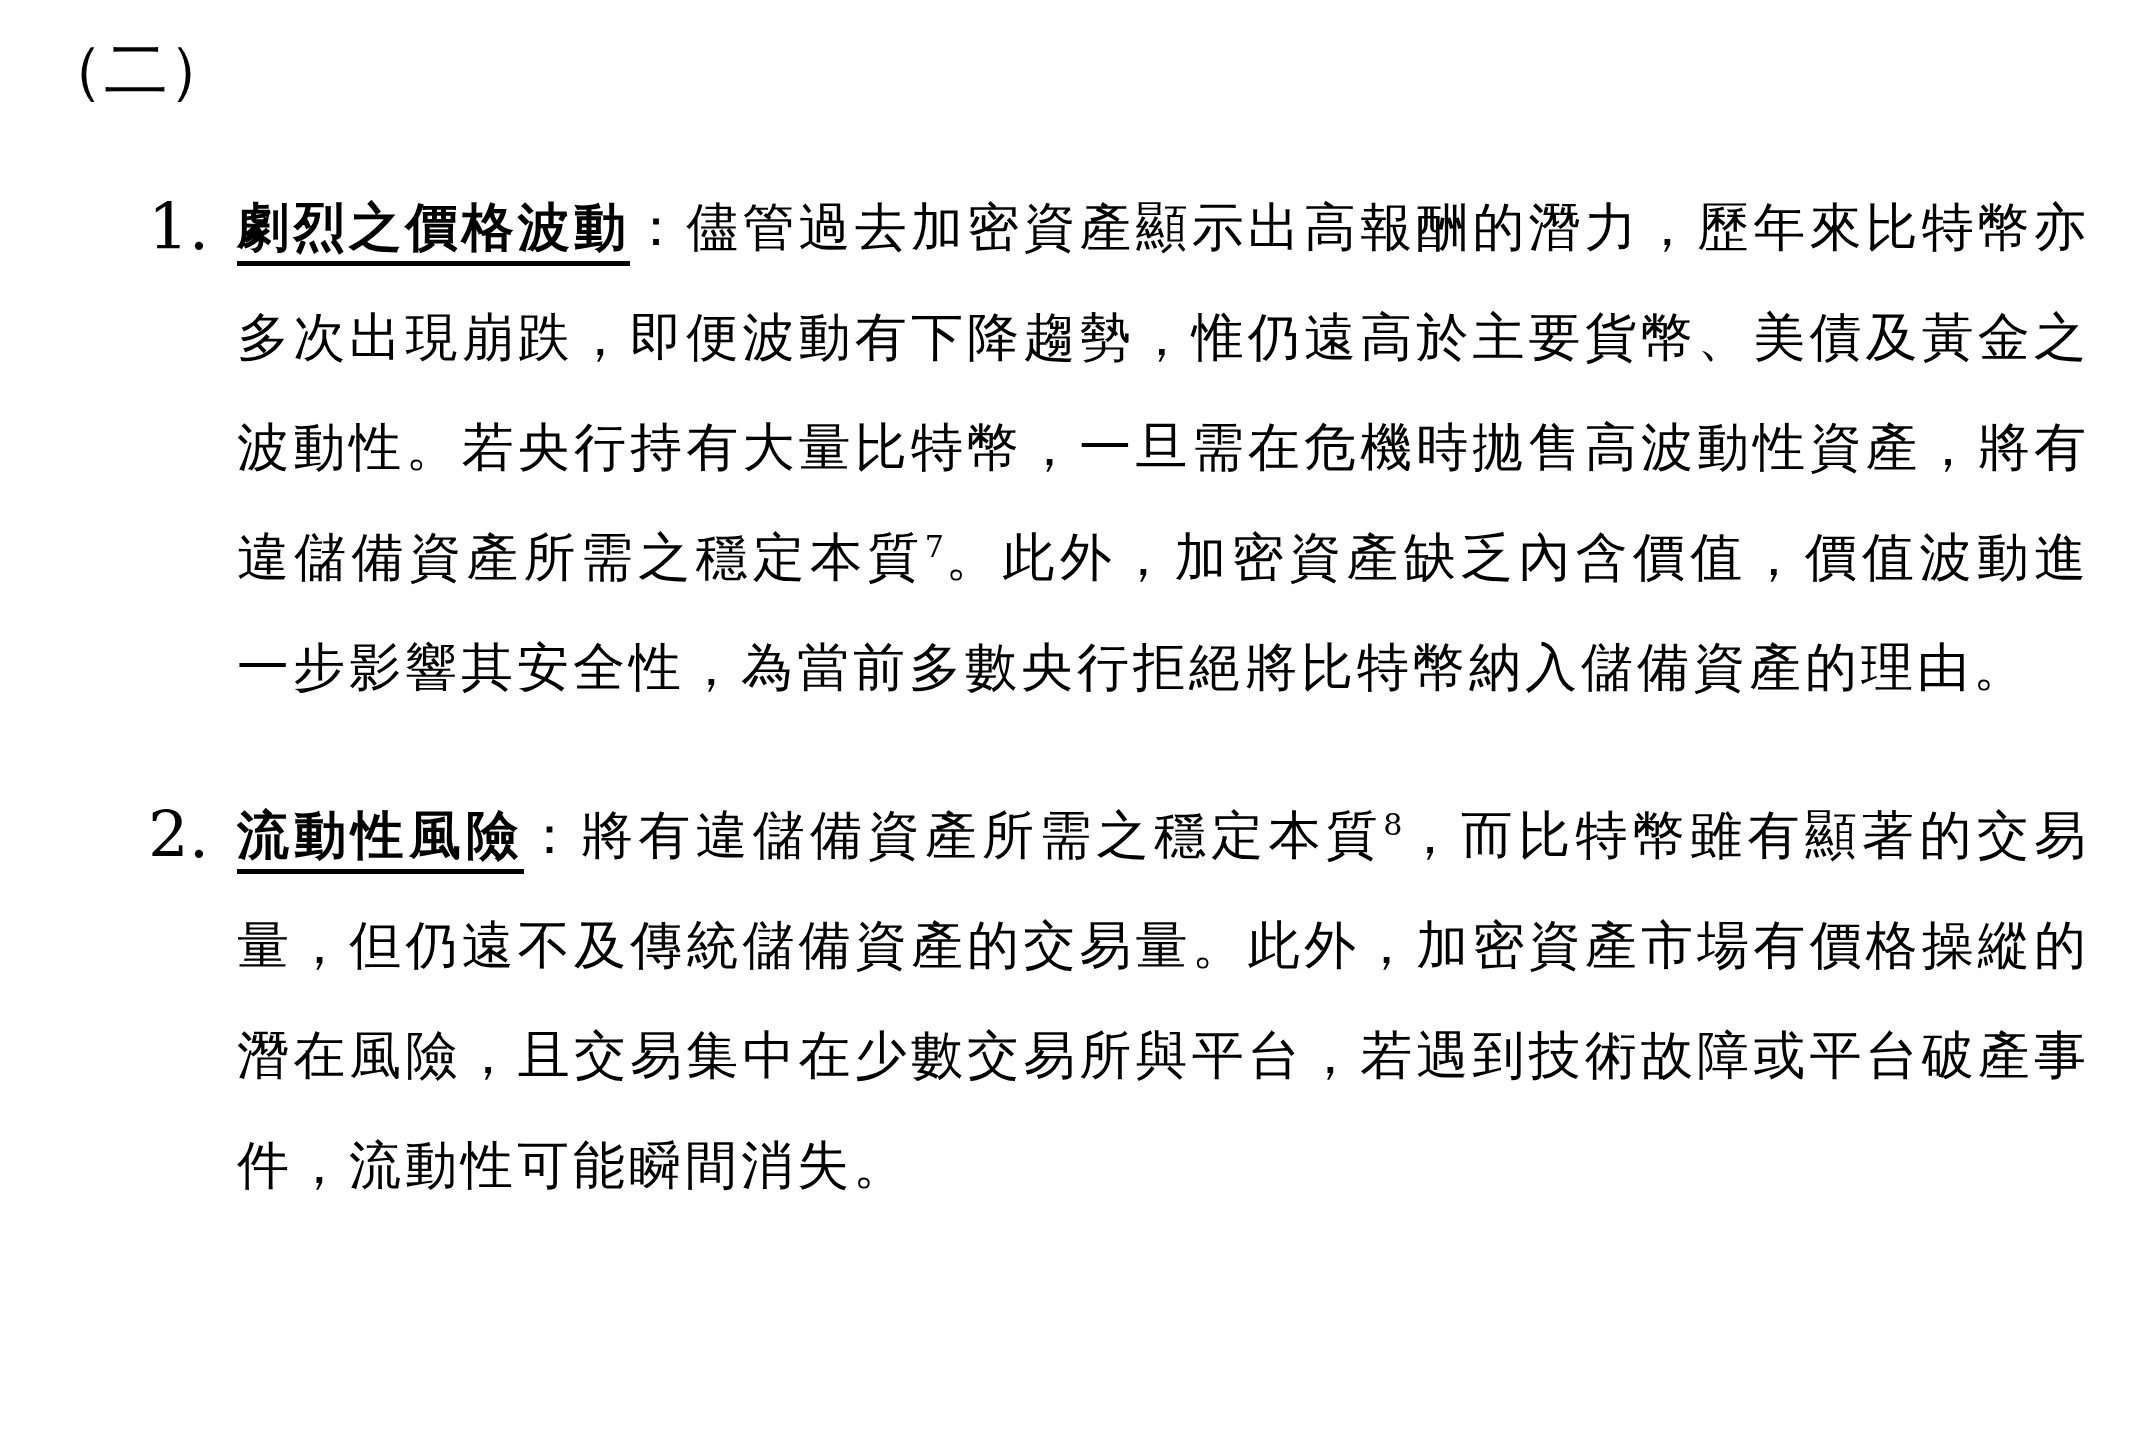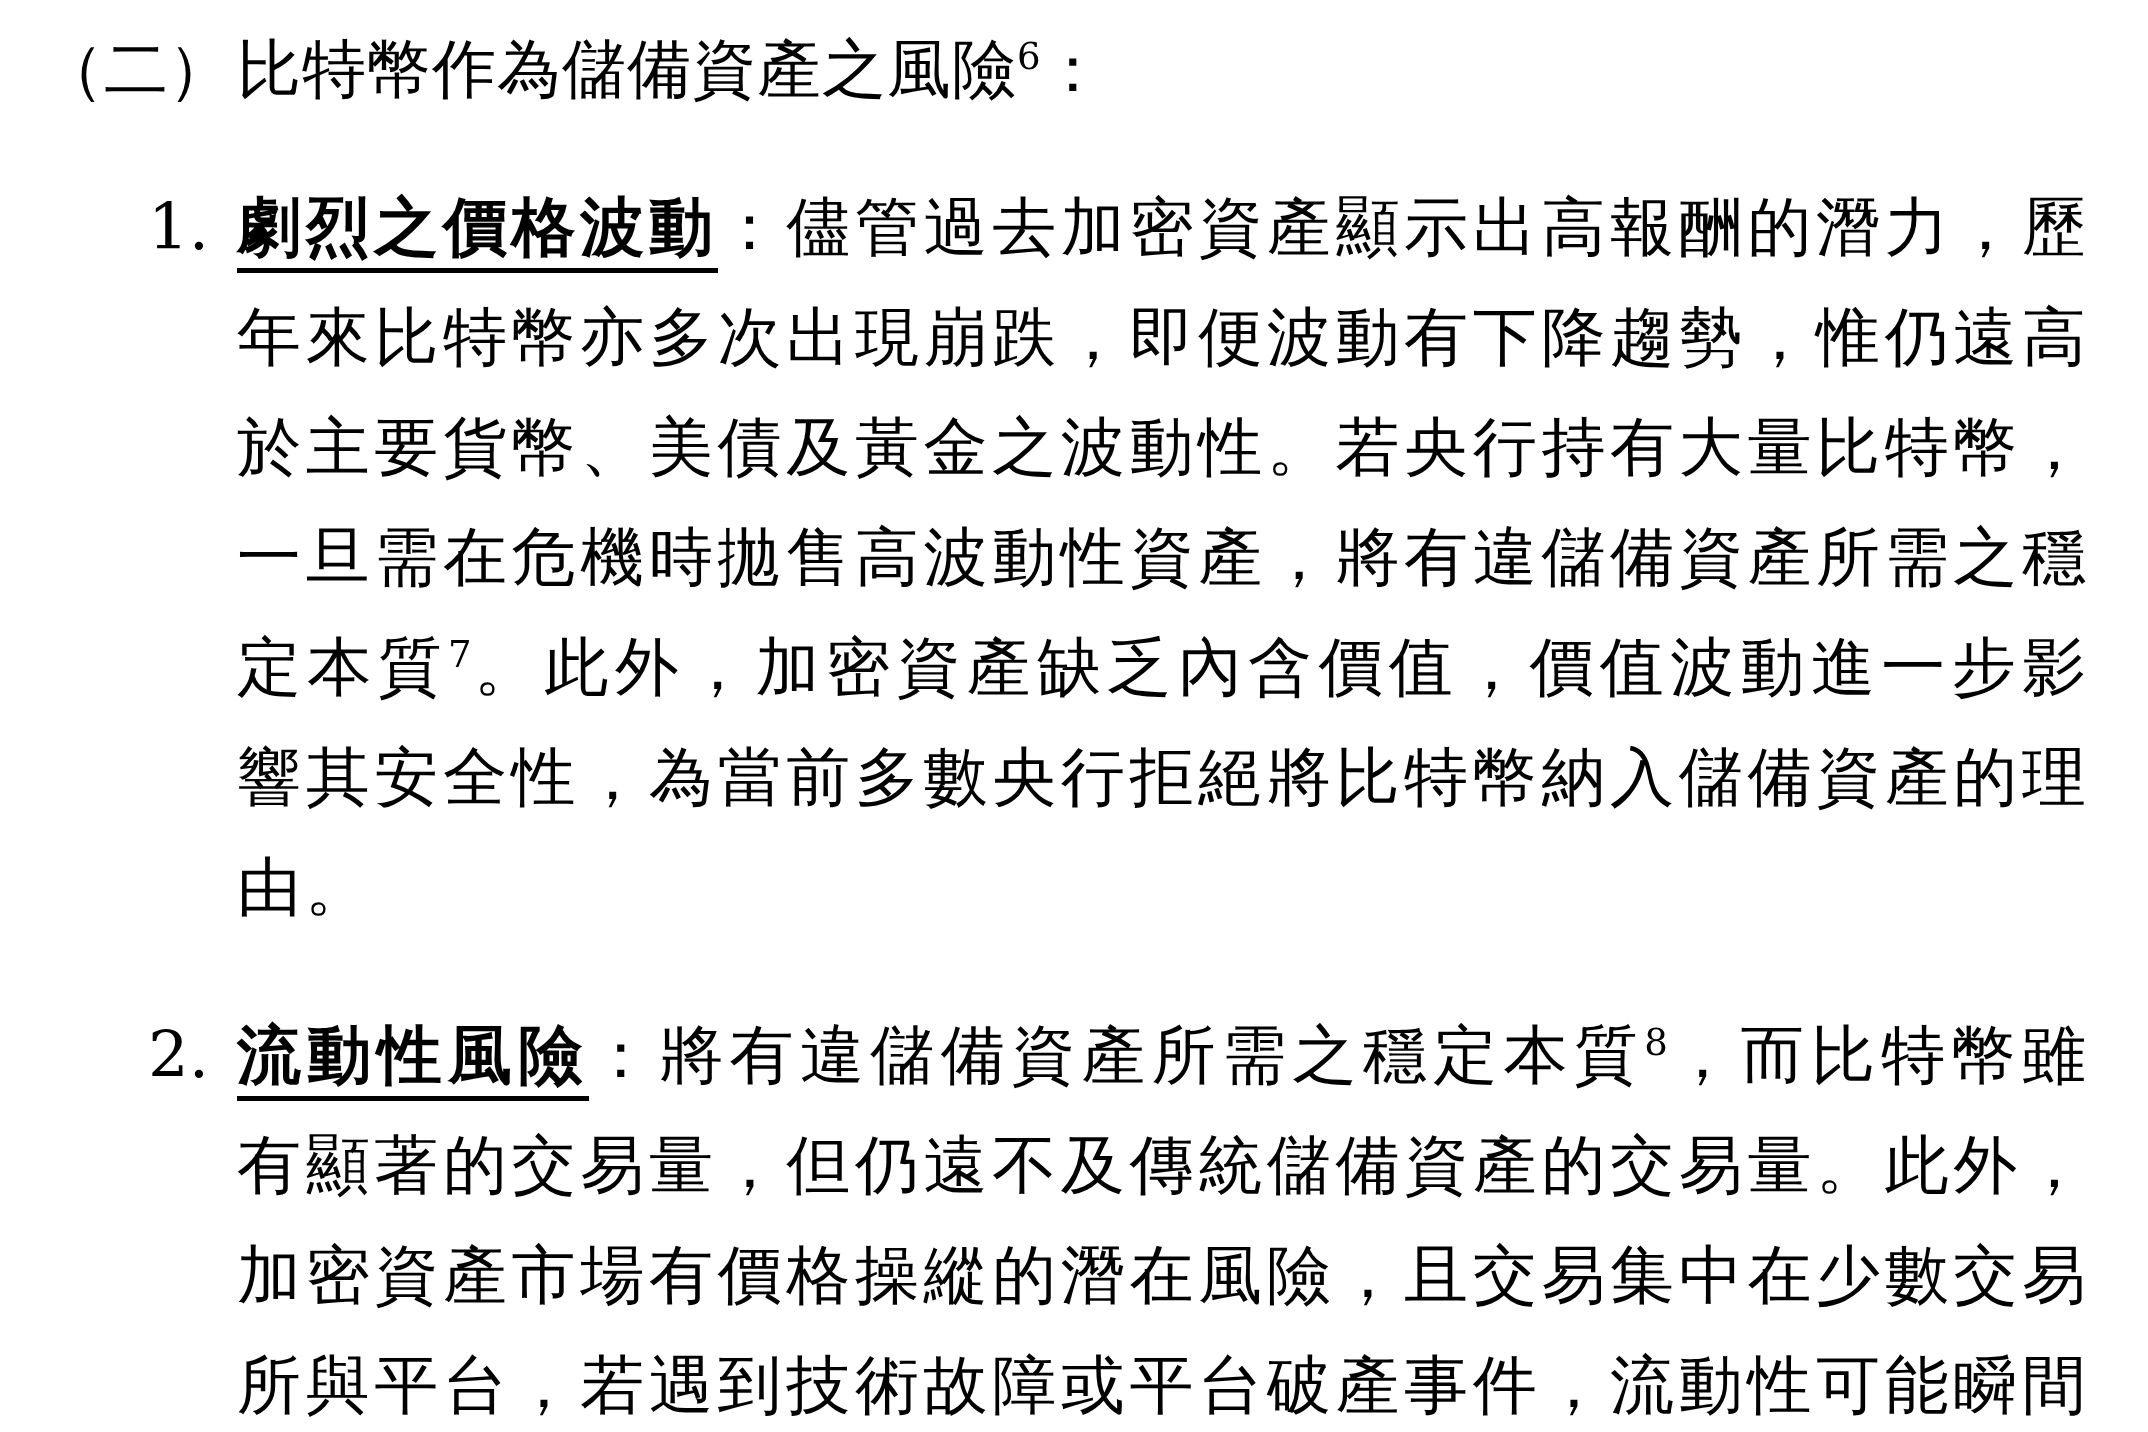--- a/index.html
+++ b/index.html
@@ -45,21 +45,21 @@
   .item-2 { margin-top: 58px; }
   .item-number {
     flex: none;
     margin-left: 108px;
     width: 89px;
     font-size: 64px;
     line-height: 110px;
   }
   .item-content {
     flex: 1 1 auto;
-    font-size: 64px;
+    font-size: 52px;
     line-height: 110px;
     letter-spacing: 4px;
     text-align: justify;
     text-justify: inter-ideograph;
   }
   .term {
     font-weight: bold;
     border-bottom: 5px solid #000000;
     padding-bottom: 4px;
   }
@@ -70,21 +70,20 @@
     vertical-align: super;
   }
 </style>
 </head>
 <body>
 
 <div class="page">
 
   <div class="heading-row">
       <span class="heading-marker">（二）</span>
-      <span class="heading-text"><span>比特幣作為儲備資產之風險</span><sup>6</sup><span>：</span></span>
     </div>
 
   <div class="item item-1">
       <span class="item-number">1.</span>
       <div class="item-content"><span class="term">劇烈之價格波動</span><span>：</span><span>儘管過去加密資產顯示出高報酬的潛力，歷年來比特幣亦多次出現崩跌，即便波動有下降趨勢，惟仍遠高於主要貨幣、美債及黃金之波動性。若央行持有大量比特幣，一旦需在危機時拋售高波動性資產，將有違儲備資產所需之穩定本質</span><sup>7</sup><span>。此外，加密資產缺乏內含價值，價值波動進一步影響其安全性，為當前多數央行拒絕將比特幣納入儲備資產的理由。</span></div>
     </div>
 
   <div class="item item-2">
       <span class="item-number">2.</span>
       <div class="item-content"><span class="term">流動性風險</span><span>：</span><span>將有違儲備資產所需之穩定本質</span><sup>8</sup><span>，而比特幣雖有顯著的交易量，但仍遠不及傳統儲備資產的交易量。此外，加密資產市場有價格操縱的潛在風險，且交易集中在少數交易所與平台，若遇到技術故障或平台破產事件，流動性可能瞬間消失。</span></div>

